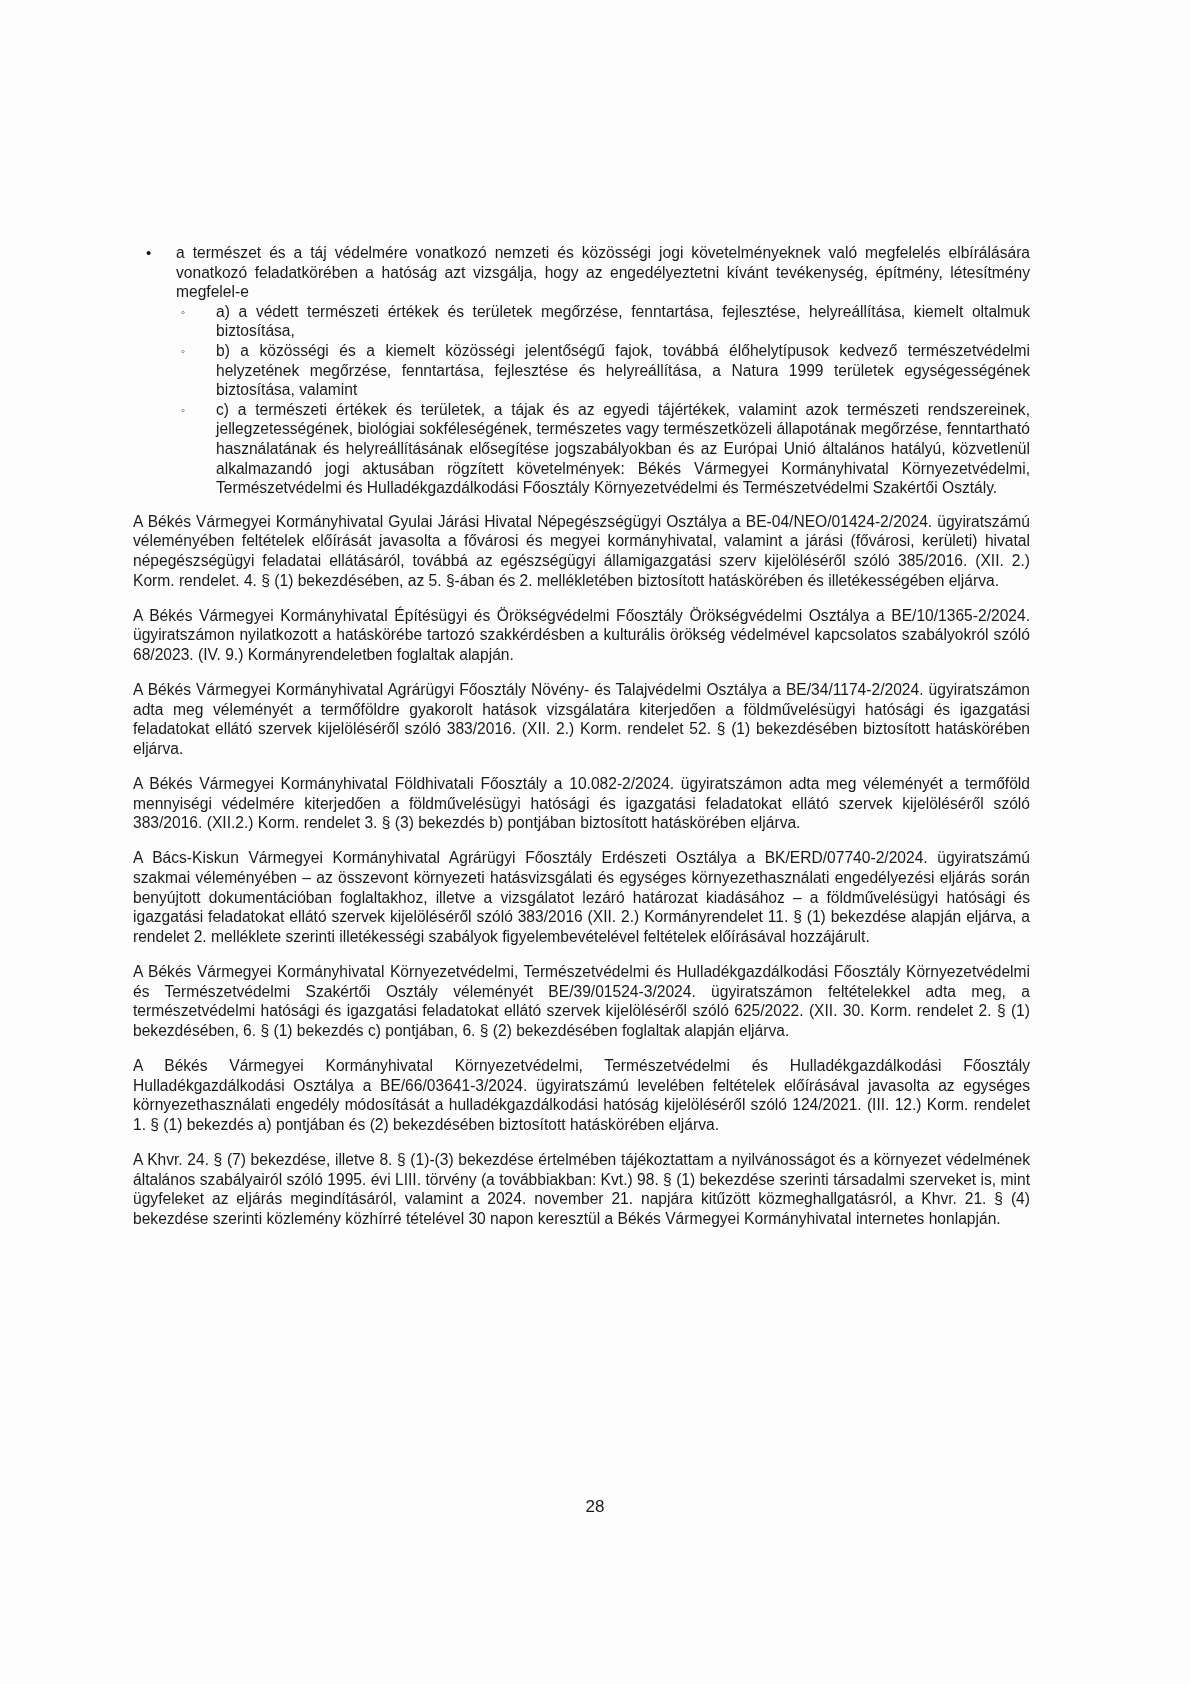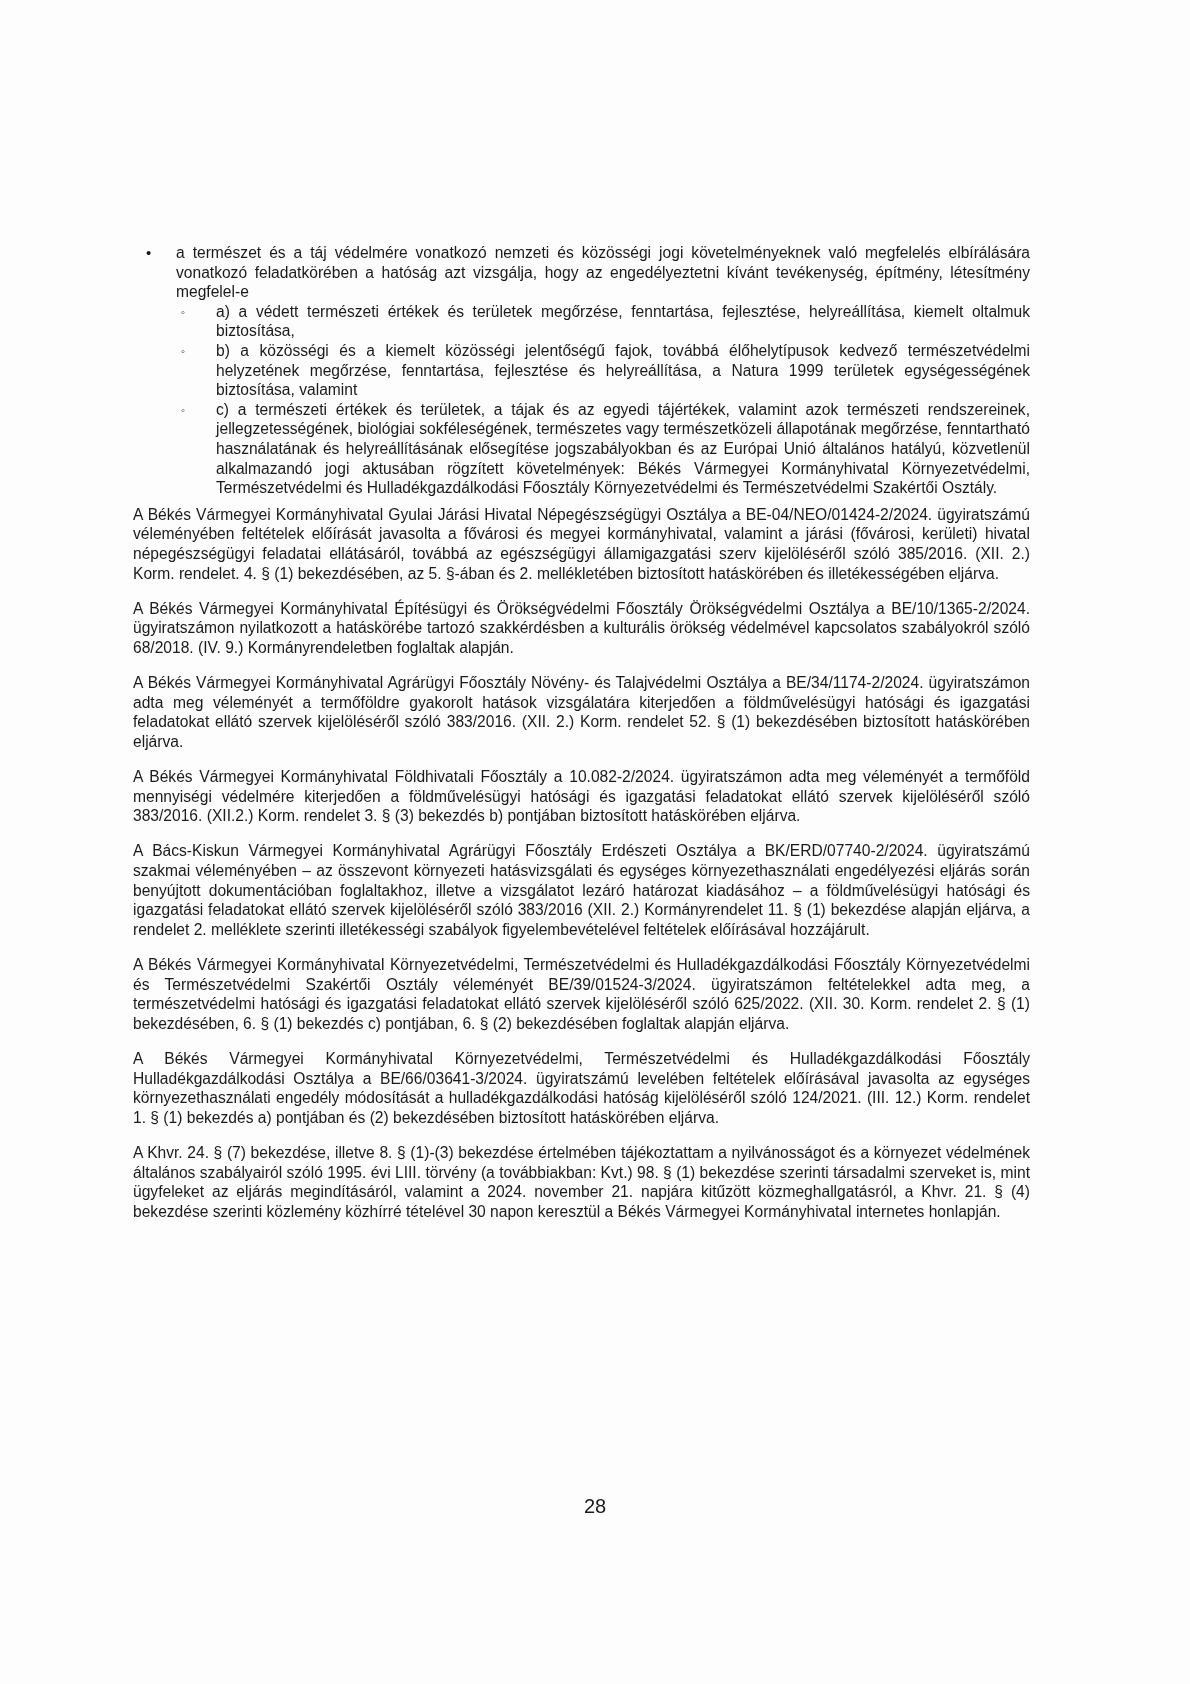--- a/index.html
+++ b/index.html
@@ -12,23 +12,23 @@
     font-size: 15.6px;
     line-height: 19.6px;
   }
   .content { position: absolute; left: 133px; top: 203px; width: 897px; }
   .bullet-block { position: relative; padding-left: 43px; }
   .bullet { position: absolute; left: 13px; top: 0; font-size: 15px; }
   .bullet-text { text-align: justify; margin-top: 40px; }
   .sub-list { margin: 0; padding: 0; list-style: none; }
   .sub-item { position: relative; padding-left: 40px; text-align: justify; }
   .sub-bullet { position: absolute; left: 5px; top: 1px; font-size: 11px; }
-  .para { text-align: justify; margin-top: 7px; }
+  .para { text-align: justify; margin-top: 14px; }
   .para + .para { margin-top: 10.5px; }
-  .page-number { position: absolute; top: 1497px; left: 0; width: 1190px; text-align: center; font-size: 20px; }
+  .page-number { position: absolute; top: 1497px; left: 0; width: 1190px; text-align: center; font-size: 17px; }
 </style>
 </head>
 <body>
 
 <div class="page">
   <div class="content">
 
     <div class="bullet-block">
       <span class="bullet">•</span>
       <div class="bullet-text">a természet és a táj védelmére vonatkozó nemzeti és közösségi jogi követelményeknek való megfelelés elbírálására vonatkozó feladatkörében a hatóság azt vizsgálja, hogy az engedélyeztetni kívánt tevékenység, építmény, létesítmény megfelel-e</div>
@@ -42,21 +42,21 @@
           <span>b) a közösségi és a kiemelt közösségi jelentőségű fajok, továbbá élőhelytípusok kedvező természetvédelmi helyzetének megőrzése, fenntartása, fejlesztése és helyreállítása, a Natura 1999 területek egységességének biztosítása, valamint</span>
         </li>
         <li class="sub-item">
           <span class="sub-bullet">◦</span>
           <span>c) a természeti értékek és területek, a tájak és az egyedi tájértékek, valamint azok természeti rendszereinek, jellegzetességének, biológiai sokféleségének, természetes vagy természetközeli állapotának megőrzése, fenntartható használatának és helyreállításának elősegítése jogszabályokban és az Európai Unió általános hatályú, közvetlenül alkalmazandó jogi aktusában rögzített követelmények: Békés Vármegyei Kormányhivatal Környezetvédelmi, Természetvédelmi és Hulladékgazdálkodási Főosztály Környezetvédelmi és Természetvédelmi Szakértői Osztály.</span>
         </li>
       </ul>
     </div>
 
     <p class="para">A Békés Vármegyei Kormányhivatal Gyulai Járási Hivatal Népegészségügyi Osztálya a BE-04/NEO/01424-2/2024. ügyiratszámú véleményében feltételek előírását javasolta a fővárosi és megyei kormányhivatal, valamint a járási (fővárosi, kerületi) hivatal népegészségügyi feladatai ellátásáról, továbbá az egészségügyi államigazgatási szerv kijelöléséről szóló 385/2016. (XII. 2.) Korm. rendelet. 4. § (1) bekezdésében, az 5. §-ában és 2. mellékletében biztosított hatáskörében és illetékességében eljárva.</p>
-    <p class="para">A Békés Vármegyei Kormányhivatal Építésügyi és Örökségvédelmi Főosztály Örökségvédelmi Osztálya a BE/10/1365-2/2024. ügyiratszámon nyilatkozott a hatáskörébe tartozó szakkérdésben a kulturális örökség védelmével kapcsolatos szabályokról szóló 68/2018. (IV. 9.) Kormányrendeletben foglaltak alapján.</p>
+    <p class="para">A Békés Vármegyei Kormányhivatal Építésügyi és Örökségvédelmi Főosztály Örökségvédelmi Osztálya a BE/10/1365-2/2024. ügyiratszámon nyilatkozott a hatáskörébe tartozó szakkérdésben a kulturális örökség védelmével kapcsolatos szabályokról szóló 68/2023. (IV. 9.) Kormányrendeletben foglaltak alapján.</p>
     <p class="para">A Békés Vármegyei Kormányhivatal Agrárügyi Főosztály Növény- és Talajvédelmi Osztálya a BE/34/1174-2/2024. ügyiratszámon adta meg véleményét a termőföldre gyakorolt hatások vizsgálatára kiterjedően a földművelésügyi hatósági és igazgatási feladatokat ellátó szervek kijelöléséről szóló 383/2016. (XII. 2.) Korm. rendelet 52. § (1) bekezdésében biztosított hatáskörében eljárva.</p>
     <p class="para">A Békés Vármegyei Kormányhivatal Földhivatali Főosztály a 10.082-2/2024. ügyiratszámon adta meg véleményét a termőföld mennyiségi védelmére kiterjedően a földművelésügyi hatósági és igazgatási feladatokat ellátó szervek kijelöléséről szóló 383/2016. (XII.2.) Korm. rendelet 3. § (3) bekezdés b) pontjában biztosított hatáskörében eljárva.</p>
     <p class="para">A Bács-Kiskun Vármegyei Kormányhivatal Agrárügyi Főosztály Erdészeti Osztálya a BK/ERD/07740-2/2024. ügyiratszámú szakmai véleményében – az összevont környezeti hatásvizsgálati és egységes környezethasználati engedélyezési eljárás során benyújtott dokumentációban foglaltakhoz, illetve a vizsgálatot lezáró határozat kiadásához – a földművelésügyi hatósági és igazgatási feladatokat ellátó szervek kijelöléséről szóló 383/2016 (XII. 2.) Kormányrendelet 11. §  (1) bekezdése alapján eljárva, a rendelet 2. melléklete szerinti illetékességi szabályok figyelembevételével feltételek előírásával hozzájárult.</p>
     <p class="para">A Békés Vármegyei Kormányhivatal Környezetvédelmi, Természetvédelmi és Hulladékgazdálkodási Főosztály Környezetvédelmi és Természetvédelmi Szakértői Osztály véleményét BE/39/01524-3/2024. ügyiratszámon feltételekkel adta meg, a természetvédelmi hatósági és igazgatási feladatokat ellátó szervek kijelöléséről szóló 625/2022. (XII. 30. Korm. rendelet 2. § (1) bekezdésében, 6. § (1) bekezdés c) pontjában, 6. § (2) bekezdésében foglaltak alapján eljárva.</p>
     <p class="para">A Békés Vármegyei Kormányhivatal Környezetvédelmi, Természetvédelmi és Hulladékgazdálkodási Főosztály Hulladékgazdálkodási Osztálya a BE/66/03641-3/2024. ügyiratszámú levelében feltételek előírásával javasolta az egységes környezethasználati engedély módosítását a hulladékgazdálkodási hatóság kijelöléséről szóló 124/2021. (III. 12.) Korm. rendelet 1. § (1) bekezdés a) pontjában és (2) bekezdésében biztosított hatáskörében eljárva.</p>
     <p class="para">A Khvr. 24. § (7) bekezdése, illetve 8. § (1)-(3) bekezdése értelmében tájékoztattam a nyilvánosságot és a környezet védelmének általános szabályairól szóló 1995. évi LIII. törvény (a továbbiakban: Kvt.) 98. § (1) bekezdése szerinti társadalmi szerveket is, mint ügyfeleket az eljárás megindításáról, valamint a 2024. november 21. napjára kitűzött közmeghallgatásról, a Khvr. 21. § (4) bekezdése szerinti közlemény közhírré tételével 30 napon keresztül a Békés Vármegyei Kormányhivatal internetes honlapján.</p>
   </div>
 
   <div class="page-number">28</div>
 </div>

